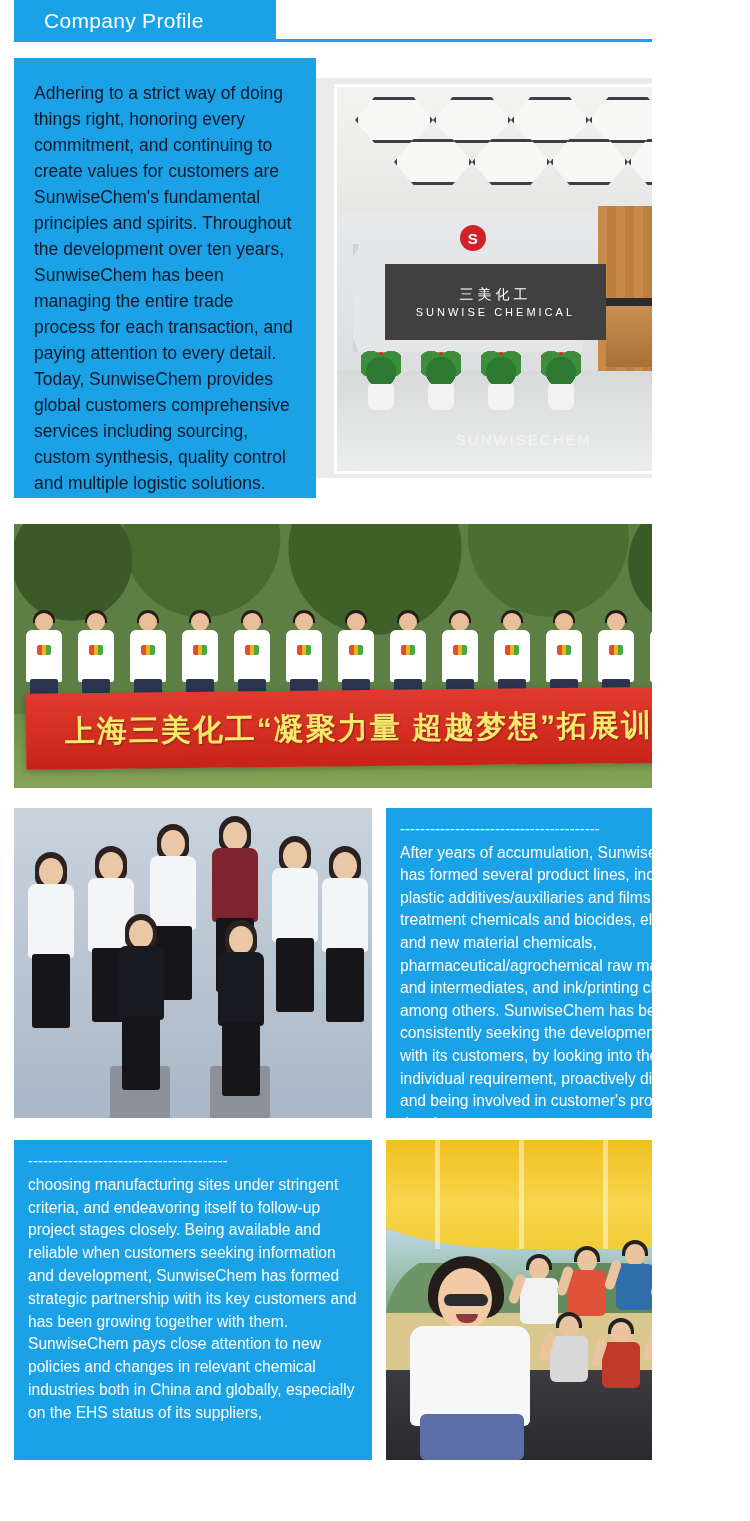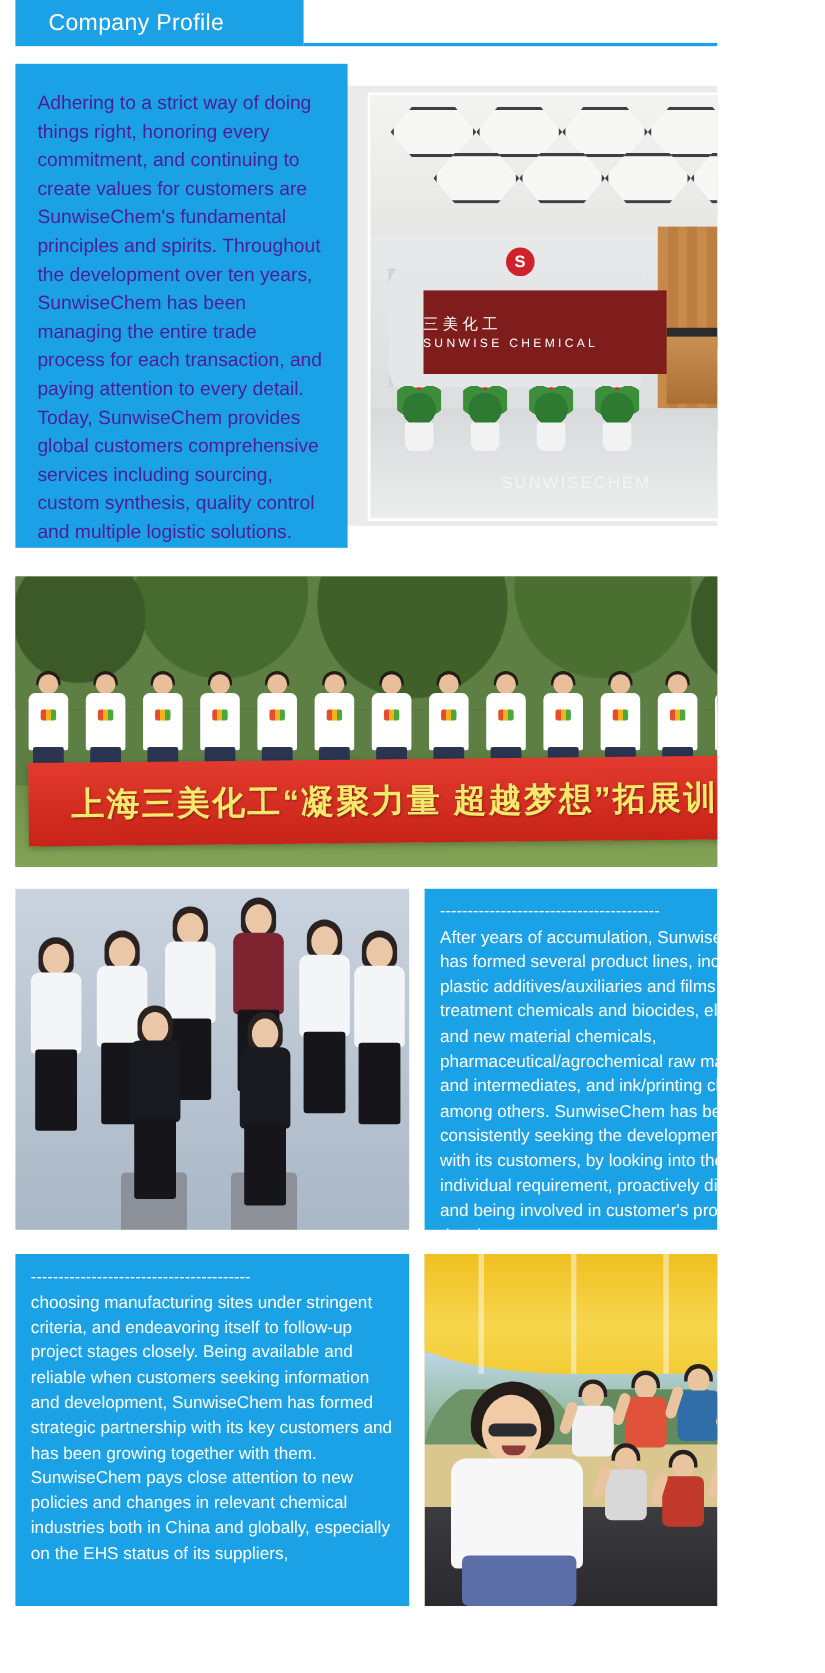--- a/index.html
+++ b/index.html
@@ -59,21 +59,21 @@
     width: 722px;
     height: 400px;
     background: #ebebeb;
   }
   .sec1-text {
     position: absolute;
     left: 0; top: 0;
     width: 302px;
     height: 440px;
     background: #1ba2e6;
-    color: #4c1d95;
+    color: #0f172a;
     font-size: 17.5px;
     line-height: 26px;
     padding: 22px 18px 18px 20px;
   }
   .sec1-photo {
     position: absolute;
     left: 320px; top: 26px;
     width: 402px;
     height: 390px;
     border: 3px solid #ffffff;
@@ -102,22 +102,22 @@
   }
   .of-wall:after{
     content:""; position:absolute; left:6%; top:18%; width:88%; height:64%;
     background:
       linear-gradient(115deg, rgba(180,190,200,.45) 0 6px, transparent 6px 28px),
       linear-gradient(70deg, rgba(170,182,195,.35) 0 5px, transparent 5px 34px),
       #e4e6e8;
   }
   .of-signboard {
     position: absolute; left: 12%; top: 46%; width: 56%; height: 20%;
-    background: #7f1d1d;
-    display: flex; flex-direction: column; justify-content: center;
+    background: #404040;
+    display: flex; flex-direction: column; align-items: center; justify-content: center;
   }
   .of-signboard .cn { color:#ffffff; font-size: 14px; letter-spacing: 4px; }
   .of-signboard .en { color:#ffffff; font-size: 11px; letter-spacing: 3px; margin-top: 2px; }
   .of-logo {
     position: absolute; left: 31%; top: 36%;
     width: 26px; height: 26px; border-radius: 50%;
     background: #d0222a; color:#fff; font-size: 15px; font-weight: bold;
     display:flex; align-items:center; justify-content:center;
   }
   .of-wood {

